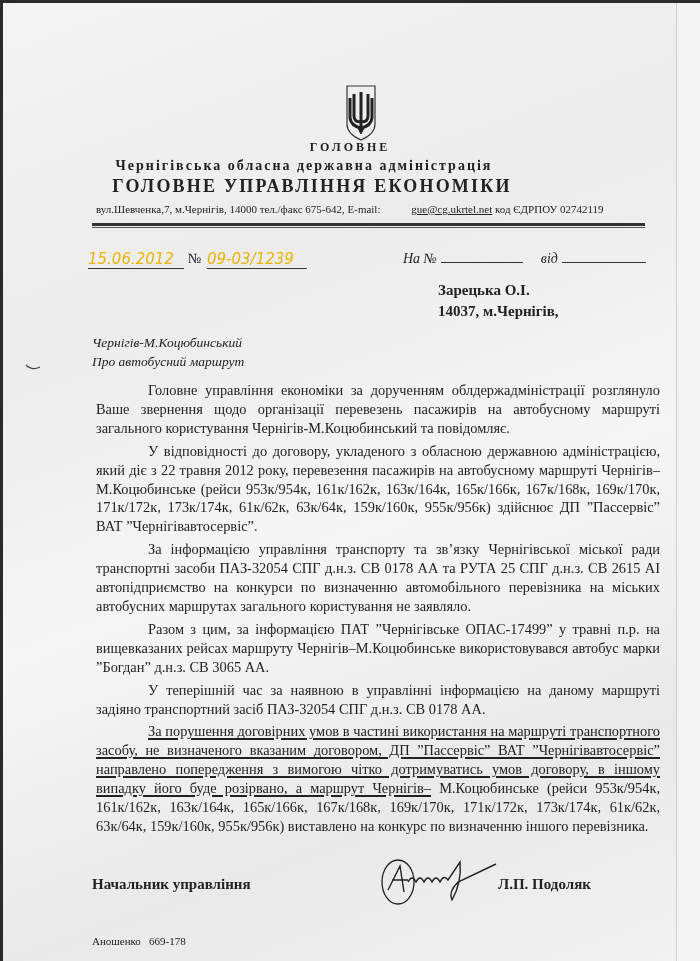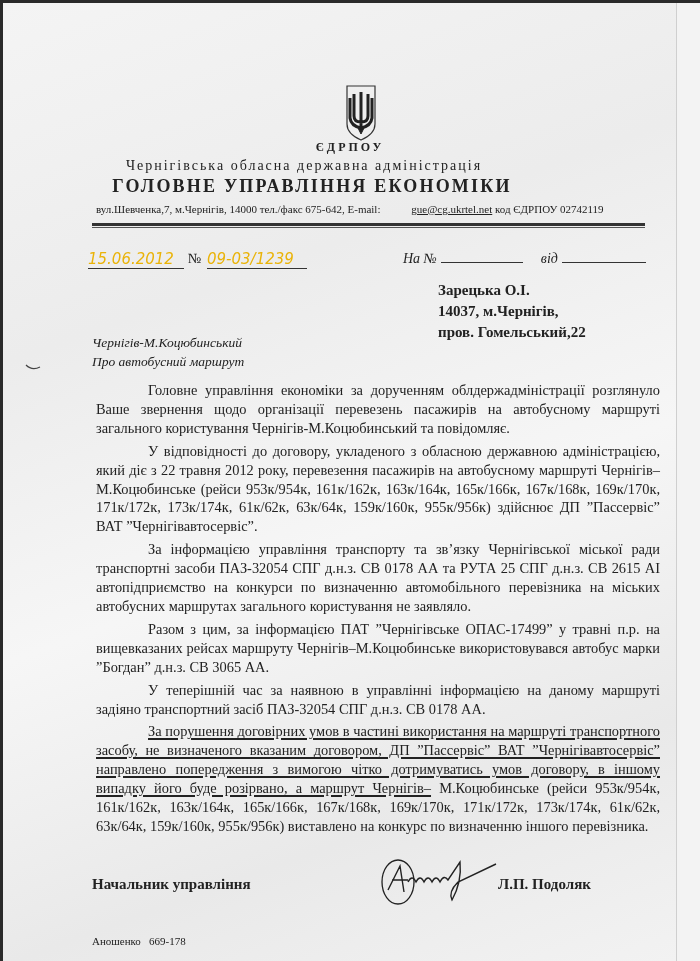--- a/index.html
+++ b/index.html
@@ -14,21 +14,21 @@
     background: linear-gradient(160deg, #f4f4f4 0%, #ececec 30%, #f6f6f6 55%, #e9e9e9 80%, #f2f2f2 100%);
   }
   .strip {
     position: absolute; left: 676px; top: 3px; width: 24px; height: 958px;
     background: #f3f3f3; border-left: 1px solid #cfcfcf;
   }
   .abs { position: absolute; white-space: nowrap; }
 
   .arms { position: absolute; left: 345px; top: 84px; width: 32px; height: 58px; }
   .ukraine { left: 0; width: 700px; top: 140px; text-align: center; font-weight: bold; font-size: 12px; letter-spacing: 3px; }
-  .admin { left: 0; width: 608px; top: 158px; text-align: center; font-weight: normal; font-size: 14px; letter-spacing: 2px; }
+  .admin { left: 0; width: 608px; top: 158px; text-align: center; font-weight: bold; font-size: 14px; letter-spacing: 2px; }
   .dept { left: 0; width: 624px; top: 176px; text-align: center; font-weight: bold; font-size: 18px; letter-spacing: 2.2px; }
   .contacts { left: 96px; top: 203px; font-size: 11px; }
   .contacts .email { text-decoration: underline; margin-left: 28px; }
   .rule1 { position: absolute; left: 92px; top: 223px; width: 553px; height: 3px; background: #333; }
   .rule2 { position: absolute; left: 92px; top: 227px; width: 553px; height: 1px; background: #555; }
 
   .hand { font-family: "DejaVu Sans", sans-serif; font-style: italic; color: #eab308; font-size: 15px; }
   .outdate { left: 88px; top: 250px; border-bottom: 1px solid #333; width: 96px; }
   .no-label { left: 188px; top: 251px; font-size: 14px; }
   .outnum { left: 207px; top: 250px; border-bottom: 1px solid #333; width: 100px; }
@@ -55,41 +55,40 @@
 
 <div class="paper"></div>
 <div class="strip"></div>
 
 <svg class="arms" viewBox="0 0 32 58">
   <path d="M2 2 H30 V40 Q30 50 16 56 Q2 50 2 40 Z" fill="none" stroke="#333" stroke-width="1.2"></path>
   <path d="M16 8 L16 44 M9 10 L9 32 Q9 38 16 38 Q23 38 23 32 L23 10 M5 14 L5 34 Q6 42 16 44 Q26 42 27 34 L27 14" fill="none" stroke="#222" stroke-width="3"></path>
   <path d="M13 44 L16 50 L19 44" fill="#222" stroke="#222" stroke-width="1"></path>
 </svg>
 
-<div class="abs ukraine">ЄДРПОУ</div>
+<div class="abs ukraine">ГОЛОВНЕ</div>
 <div class="abs admin">Чернігівська обласна державна адміністрація</div>
 <div class="abs dept">ГОЛОВНЕ УПРАВЛІННЯ ЕКОНОМІКИ</div>
 <div class="abs contacts">
   <span>вул.Шевченка,7, м.Чернігів, 14000 тел./факс 675-642, E-mail: </span><span class="email">gue@cg.ukrtel.net</span><span> код ЄДРПОУ 02742119</span>
 </div>
 <div class="rule1"></div>
 <div class="rule2"></div>
 
 <div class="abs hand outdate">15.06.2012</div>
 <div class="abs no-label">№</div>
 <div class="abs hand outnum">09-03/1239</div>
 
 <div class="abs ref">
   <span>На №</span><span class="line"></span><span>від</span><span class="line line2"></span>
 </div>
 
 <div class="abs recipient">
   <div>Зарецька О.І.</div>
   <div>14037, м.Чернігів,</div>
-  <div>пров. Гомельський,22</div>
 </div>
 
 <div class="abs subject">
   <div>Чернігів-М.Коцюбинський</div>
   <div>Про автобусний маршрут</div>
 </div>
 
 <svg class="mark" viewBox="0 0 20 8">
   <path d="M2 2 Q8 8 16 4" fill="none" stroke="#444" stroke-width="1.2"></path>
 </svg>

